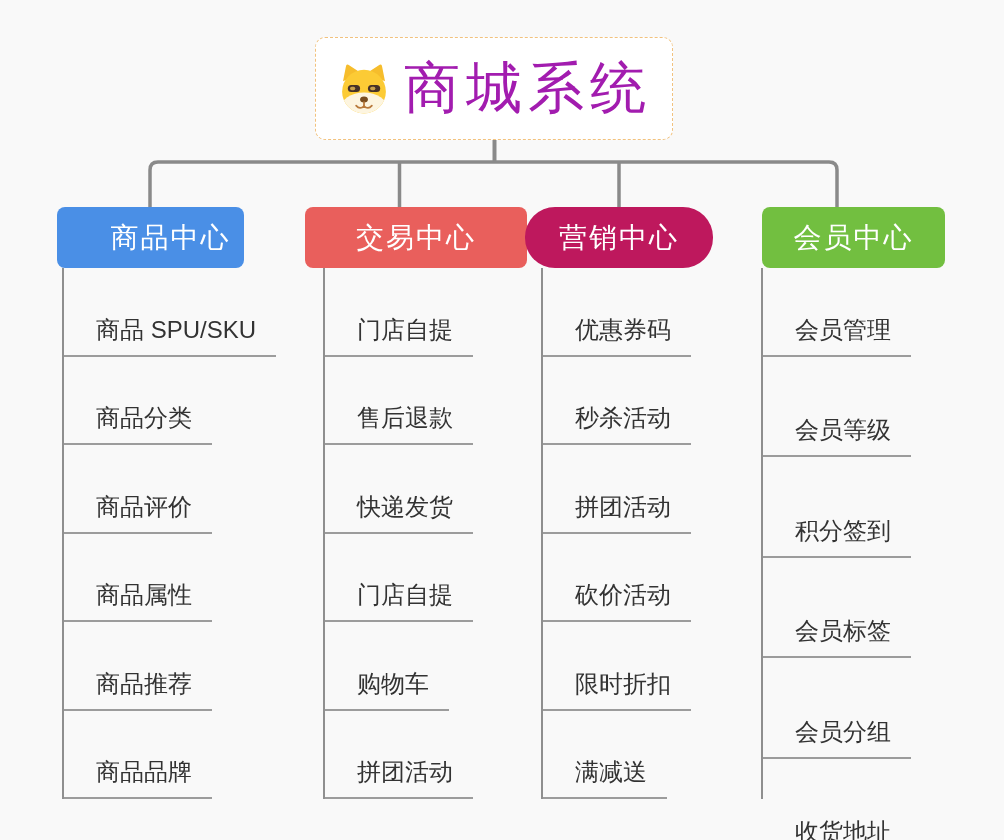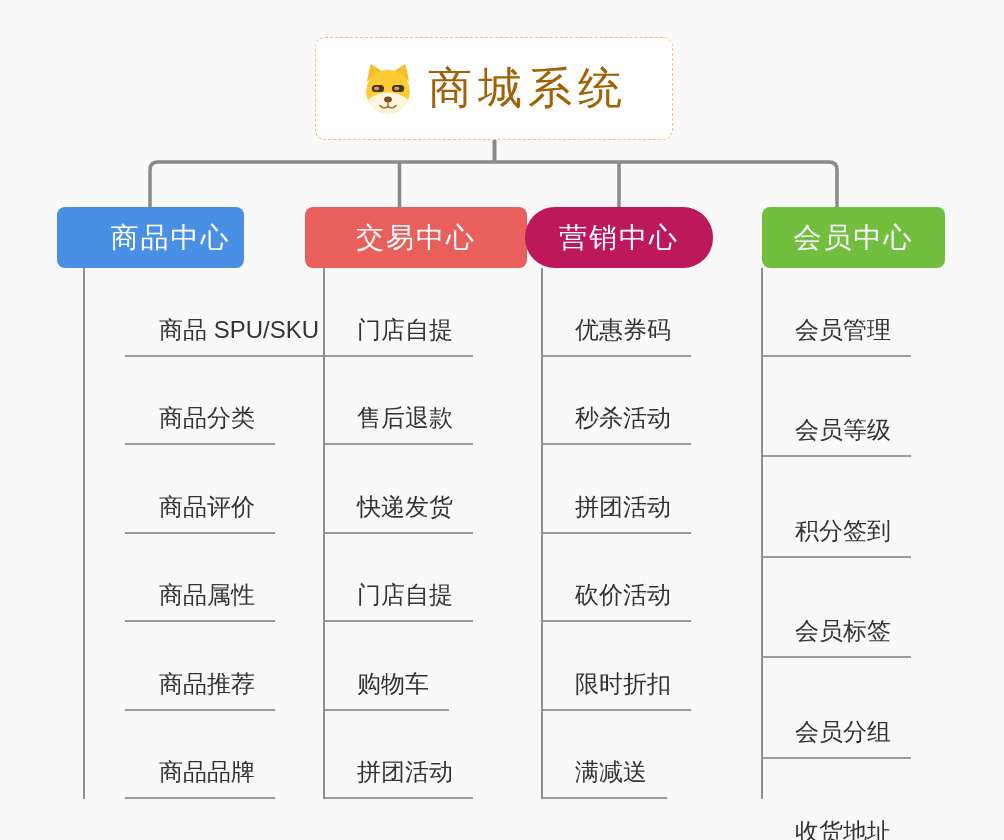--- a/index.html
+++ b/index.html
@@ -15,21 +15,21 @@
   .connectors{position:absolute;left:0;top:0;width:1004px;height:840px;pointer-events:none;}
 
   
   .root-node{
     position:absolute;left:315px;top:37px;width:358px;height:103px;
     background:#ffffff;border:1px dashed #f2c27e;border-radius:10px;
     box-sizing:border-box;
     display:flex;align-items:center;justify-content:center;gap:12px;
   }
   .root-title{
-    font-size:44px;letter-spacing:6px;color:#a16207;font-weight:500;white-space:nowrap;
+    font-size:56px;letter-spacing:6px;color:#a21caf;font-weight:500;white-space:nowrap;
   }
   .dog-icon{width:56px;height:54px;display:block;flex:0 0 auto;}
 
   
   .branch-header{
     position:absolute;top:207px;height:61px;border-radius:8px;
     display:flex;align-items:center;justify-content:center;
     color:#ffffff;font-size:28px;letter-spacing:2px;white-space:nowrap;
     box-sizing:border-box;
   }
@@ -40,21 +40,21 @@
 
   
   .leaf-col{
     position:absolute;top:268px;
     display:flex;flex-direction:column;align-items:flex-start;
   }
   .leaf-col::before{
     content:"";position:absolute;left:0;top:0;height:531px;width:2px;
     background:#8f8f8f;
   }
-  .c0{left:83px;padding-left:42px;}
+  .c0{left:62px;}
   .c1{left:323px;}
   .c2{left:541px;}
   .c3{left:761px;gap:12px;}
   .leaf{
     height:88.5px;box-sizing:border-box;
     display:flex;align-items:flex-end;
     padding:0 20px 9px 34px;
     border-bottom:2px solid #9c9c9c;
     font-size:24px;color:#333333;white-space:nowrap;
     cursor:default;

